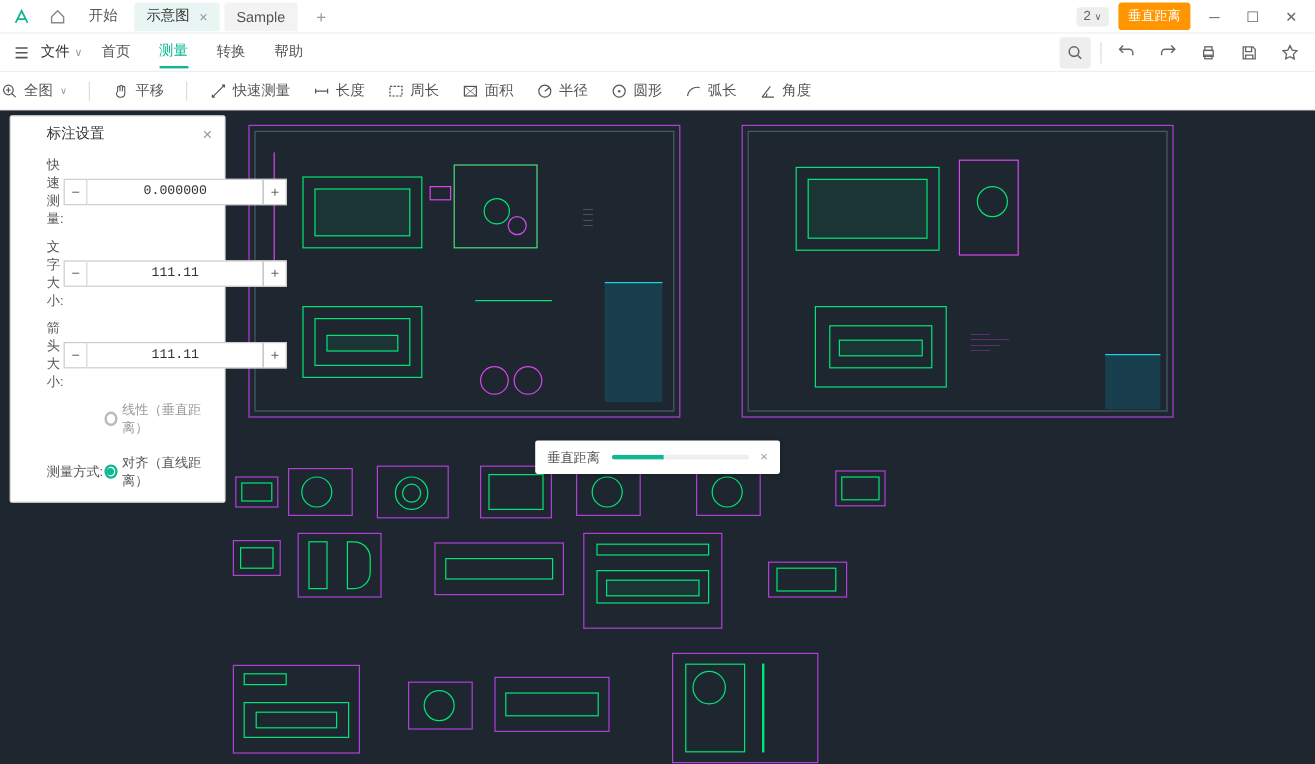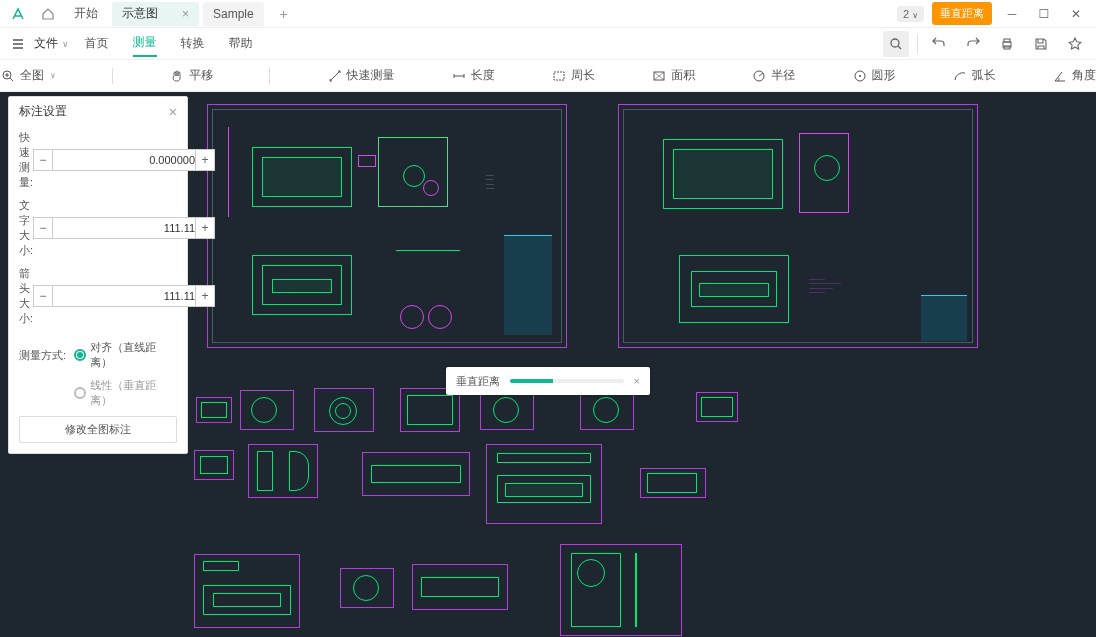--- a/index.html
+++ b/index.html
@@ -3,58 +3,58 @@
 <meta charset="utf-8">
 <style>
 * { margin: 0; padding: 0; box-sizing: border-box; font-family: "Microsoft YaHei", sans-serif; }
 body { width: 1096px; height: 637px; background: #fff; overflow: hidden; position: relative; }
 
 
 .titlebar { height: 28px; display: flex; align-items: center; background: #fff; border-bottom: 1px solid #eee; }
 .logo { width: 24px; height: 24px; margin: 0 6px; color: #0fb793; display: flex; align-items: center; justify-content: center; }
 .home-btn { width: 24px; height: 24px; display: flex; align-items: center; justify-content: center; color: #666; }
 .tab { height: 24px; padding: 0 10px; display: flex; align-items: center; font-size: 12px; color: #555; margin-left: 4px; border-radius: 3px 3px 0 0; position: relative; }
-.tab.active { background: #e8f5f2; color: #333; gap: 16px; }
+.tab.active { background: #e8f5f2; color: #333; }
 .tab-close { margin-left: 8px; color: #999; font-size: 12px; cursor: pointer; }
 .tab-add { width: 24px; height: 24px; display: flex; align-items: center; justify-content: center; color: #999; font-size: 14px; margin-left: 8px; }
 .titlebar-right { margin-left: auto; display: flex; align-items: center; gap: 8px; padding-right: 8px; }
 .ver-badge { background: #eee; color: #666; font-size: 11px; padding: 2px 6px; border-radius: 3px; }
 .login-btn { background: #ff9500; color: #fff; font-size: 11px; padding: 4px 8px; border-radius: 3px; border: none; }
 .win-btn { width: 24px; height: 24px; display: flex; align-items: center; justify-content: center; color: #666; font-size: 12px; }
 
 
 .menubar { height: 32px; display: flex; align-items: center; padding: 0 8px; border-bottom: 1px solid #eee; }
 .menu-icon { width: 20px; height: 20px; display: flex; align-items: center; justify-content: center; color: #555; margin-right: 6px; }
 .menu-file { font-size: 12px; color: #333; margin-right: 4px; }
 .menu-dropdown { color: #999; font-size: 9px; margin-right: 16px; }
 .menu-item { font-size: 12px; color: #555; margin-right: 24px; cursor: pointer; padding: 4px 0; }
 .menu-item.active { color: #0fb793; border-bottom: 2px solid #0fb793; }
 .menubar-right { margin-left: auto; display: flex; align-items: center; gap: 8px; }
 .mb-icon { width: 26px; height: 26px; display: flex; align-items: center; justify-content: center; color: #666; border-radius: 3px; }
 .mb-icon.highlight { background: #eee; }
 .mb-sep { width: 1px; height: 18px; background: #ddd; }
 
 
-.toolbar { height: 32px; display: flex; align-items: center; justify-content: space-between; gap: 18px; border-bottom: 1px solid #eee; font-size: 12px; color: #555; }
+.toolbar { height: 32px; display: flex; align-items: center; justify-content: flex-start; gap: 18px; border-bottom: 1px solid #eee; font-size: 12px; color: #555; }
 .tb-item { display: flex; align-items: center; gap: 4px; cursor: pointer; }
 .tb-icon { width: 16px; height: 16px; display: inline-flex; align-items: center; justify-content: center; }
 .tb-sep { width: 1px; height: 16px; background: #ddd; }
 
 
 .canvas-area { position: absolute; top: 92px; left: 0; right: 0; bottom: 0; background: #1e2730; overflow: hidden; }
 
 
-.panel { position: absolute; top: 96px; left: 8px; width: 180px; background: #fff; border: 1px solid #ddd; border-radius: 2px; z-index: 10; padding-bottom: 6px; }
+.panel { position: absolute; top: 96px; left: 8px; width: 180px; background: #fff; border: 1px solid #ddd; border-radius: 2px; z-index: 10; padding-bottom: 6px; padding-left: 20px; }
 .panel-header { display: flex; align-items: center; justify-content: space-between; padding: 6px 10px; font-size: 12px; color: #333; }
 .panel-close { color: #999; cursor: pointer; font-size: 14px; }
 .panel-row { display: flex; align-items: center; padding: 4px 10px; font-size: 11px; color: #555; }
 .panel-label { width: 56px; }
 .stepper { display: flex; align-items: center; flex: 1; }
 .step-btn { width: 20px; height: 22px; border: 1px solid #ccc; background: #fff; color: #666; display: flex; align-items: center; justify-content: center; font-size: 12px; cursor: pointer; }
-.step-input { flex: 1; height: 22px; border: 1px solid #ccc; border-left: none; border-right: none; text-align: right; font-size: 11px; color: #333; }
+.step-input { flex: 1; height: 22px; border: 1px solid #ccc; border-left: none; border-right: none; text-align: center; font-size: 11px; color: #333; font-family: Liberation Mono, monospace; }
 .radio { width: 12px; height: 12px; border: 2px solid #0fb793; border-radius: 50%; display: inline-flex; align-items: center; justify-content: center; }
 .radio.checked::after { content: ''; width: 6px; height: 6px; background: #0fb793; border-radius: 50%; }
 .radio.unchecked { border-color: #bbb; }
 .panel-btn { display: block; width: calc(100% - 20px); margin: 4px 10px; padding: 5px 0; border: 1px solid #ddd; background: #fff; font-size: 11px; color: #555; text-align: center; cursor: pointer; border-radius: 2px; }
 .panel-btn.primary { color: #0fb793; }
 .panel-btn.primary::before { content: '✓ '; }
 
 
 .toast { position: absolute; top: 367px; left: 446px; width: 204px; height: 28px; background: #fff; border-radius: 2px; display: flex; align-items: center; padding: 0 10px; font-size: 11px; color: #555; box-shadow: 0 1px 4px rgba(0,0,0,0.2); z-index: 20; }
 .toast-bar { flex: 1; height: 4px; background: #eee; margin: 0 10px; border-radius: 2px; overflow: hidden; position: relative; }
@@ -361,30 +361,29 @@
     </div>
   </div>
   <div class="panel-row">
     <span class="panel-label">箭头大小:</span>
     <div class="stepper">
       <div class="step-btn">−</div>
       <input class="step-input" value="111.11" style="">
       <div class="step-btn">+</div>
     </div>
   </div>
+  <div class="panel-row">
+    <span class="panel-label"></span>
+    <span class="radio unchecked"></span>
+    <span style="font-size:11px;margin-left:4px;color:#999">线性（垂直距离）</span>
+  </div>
   <div class="panel-row" style="margin-top:6px">
     <span class="panel-label">测量方式:</span>
     <span class="radio checked"></span>
     <span style="font-size:11px;margin-left:4px">对齐（直线距离）</span>
   </div>
-  <div class="panel-row">
-    <span class="panel-label"></span>
-    <span class="radio unchecked"></span>
-    <span style="font-size:11px;margin-left:4px;color:#999">线性（垂直距离）</span>
-  </div>
-  <button class="panel-btn">修改全图标注</button>
 </div>
 
 <div class="toast">
   <span>垂直距离</span>
   <div class="toast-bar"></div>
   <span class="toast-close">×</span>
 </div>
 
 </body></html>

